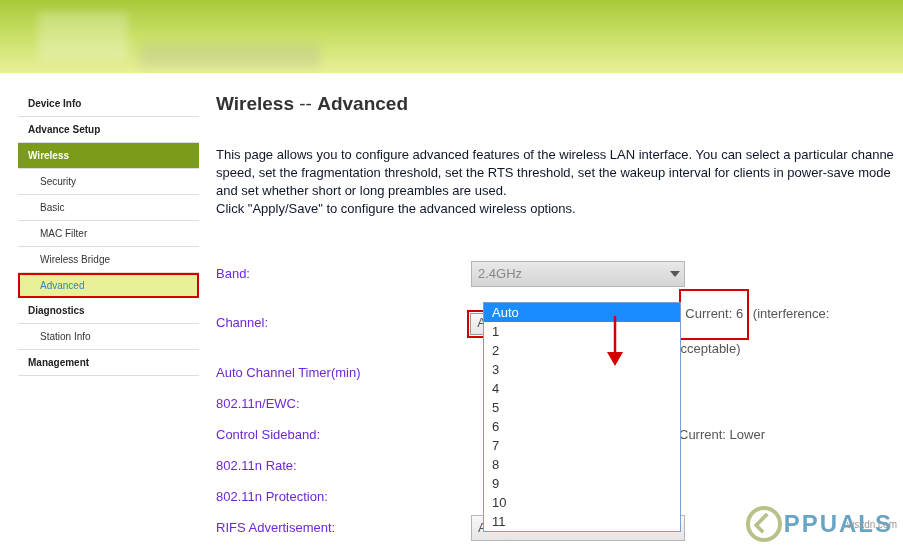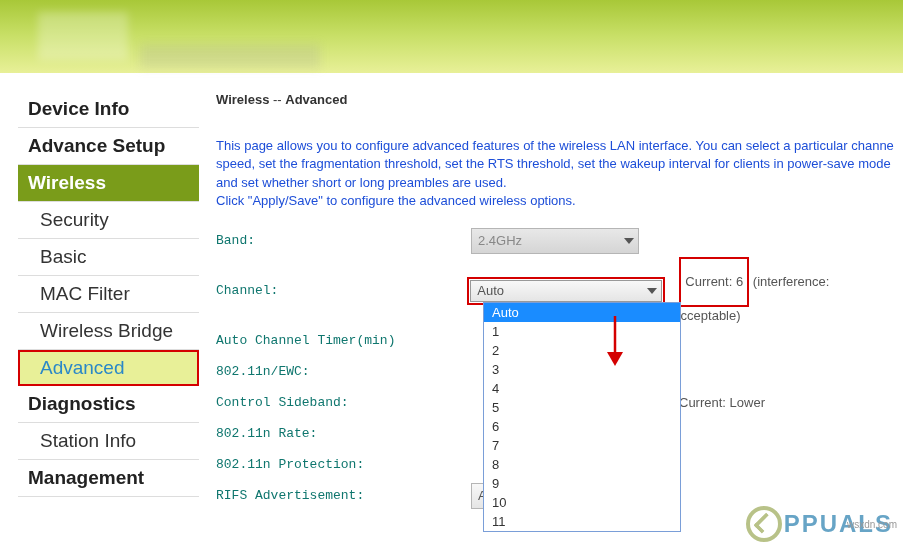--- a/index.html
+++ b/index.html
@@ -17,21 +17,21 @@
     
     .sidebar {
       width: 202px;
       padding: 18px 3px 0 18px;
       flex-shrink: 0;
     }
     .sidebar-item {
       padding: 7px 10px;
       border-bottom: 1px solid #ddd;
       cursor: pointer;
-      font-size: 19px;
+      font-size: 10px;
     }
     .sidebar-item.top-level { font-weight: bold; color: #222; }
     .sidebar-item.sub { padding-left: 22px; font-weight: normal; color: #333; }
     .sidebar-item.active-section {
       background: #7a9c1a;
       color: #fff;
       font-weight: bold;
     }
     .sidebar-item.active-sub {
       background: #e8f098;
@@ -40,31 +40,31 @@
       padding: 5px 8px 5px 20px;
     }
     
     .content {
       flex: 1;
       padding: 18px 6px 0 14px;
       color: #555;
       font-size: 13px;
       line-height: 1.4;
     }
-    .page-title { color: #333; font-size: 13px; margin-bottom: 28px; }
+    .page-title { color: #333; font-size: 19px; margin-bottom: 28px; }
     .page-title b { font-weight: bold; }
-    .desc { margin-bottom: 16px; color: #1d4ed8; }
+    .desc { margin-bottom: 40px; color: #0f172a; }
     
     .form-row { display: flex; align-items: center; min-height: 31px; }
-    .form-row .label { width: 255px; color: #0f766e; font-family: Liberation Mono, monospace; }
+    .form-row .label { width: 255px; color: #6d28d9; }
     .form-row .control { width: 200px; position: relative; }
     .form-row .after { padding-left: 8px; color: #555; }
     
     .select-box {
-      width: 168px;
+      width: 214px;
       height: 26px;
       border: 1px solid #b5b5b5;
       background: linear-gradient(180deg, #f8f8f8, #e5e5e5);
       display: flex;
       align-items: center;
       padding: 0 6px;
       font-size: 13px;
       color: #555;
       position: relative;
       cursor: pointer;

